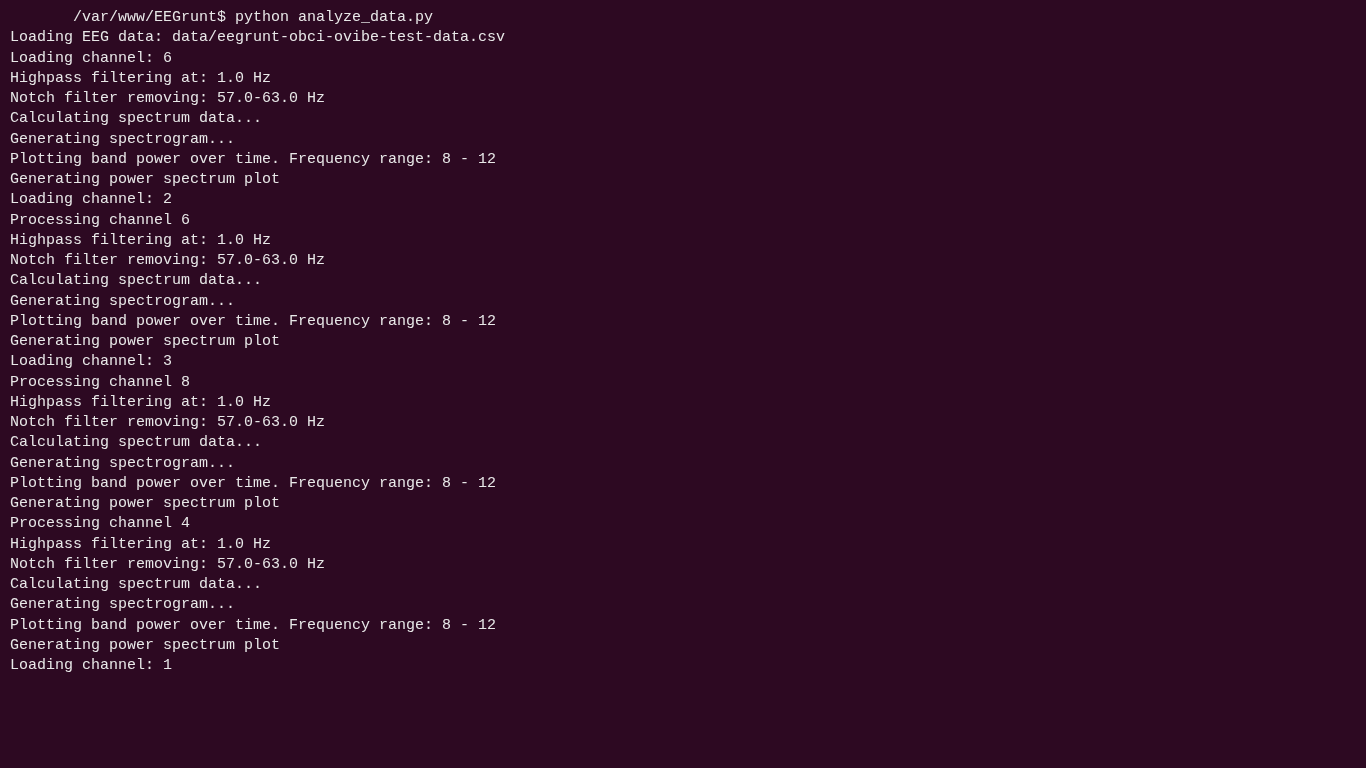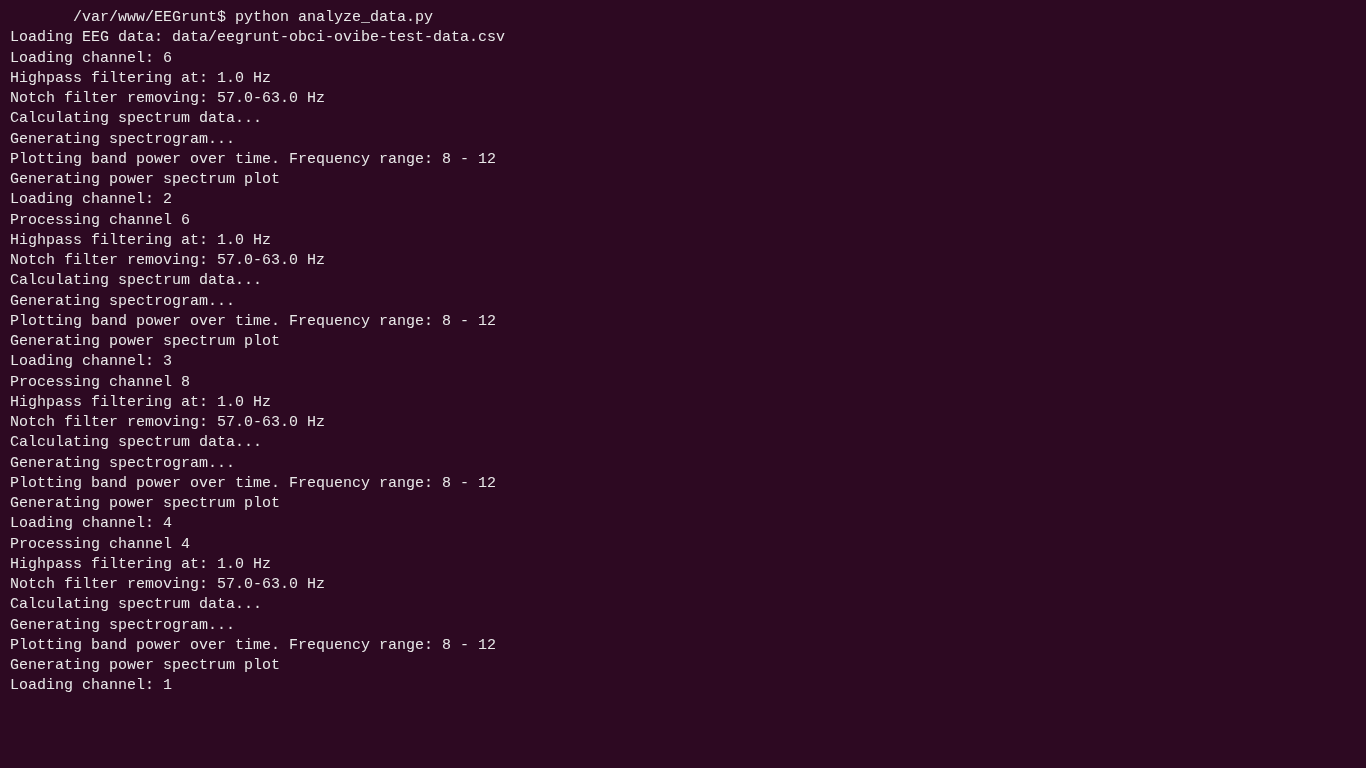--- a/index.html
+++ b/index.html
@@ -62,21 +62,20 @@
       <span class="line output-line">Plotting band power over time. Frequency range: 8 - 12</span>
       <span class="line output-line">Generating power spectrum plot</span>
       <span class="line output-line">Loading channel: 3</span>
       <span class="line output-line">Processing channel 8</span>
       <span class="line output-line">Highpass filtering at: 1.0 Hz</span>
       <span class="line output-line">Notch filter removing: 57.0-63.0 Hz</span>
       <span class="line output-line">Calculating spectrum data...</span>
       <span class="line output-line">Generating spectrogram...</span>
       <span class="line output-line">Plotting band power over time. Frequency range: 8 - 12</span>
       <span class="line output-line">Generating power spectrum plot</span>
-      <span class="line output-line">Loading channel: 4</span>
       <span class="line output-line">Processing channel 4</span>
       <span class="line output-line">Highpass filtering at: 1.0 Hz</span>
       <span class="line output-line">Notch filter removing: 57.0-63.0 Hz</span>
       <span class="line output-line">Calculating spectrum data...</span>
       <span class="line output-line">Generating spectrogram...</span>
       <span class="line output-line">Plotting band power over time. Frequency range: 8 - 12</span>
       <span class="line output-line">Generating power spectrum plot</span>
       <span class="line output-line">Loading channel: 1</span>
     </div>
 </div>

